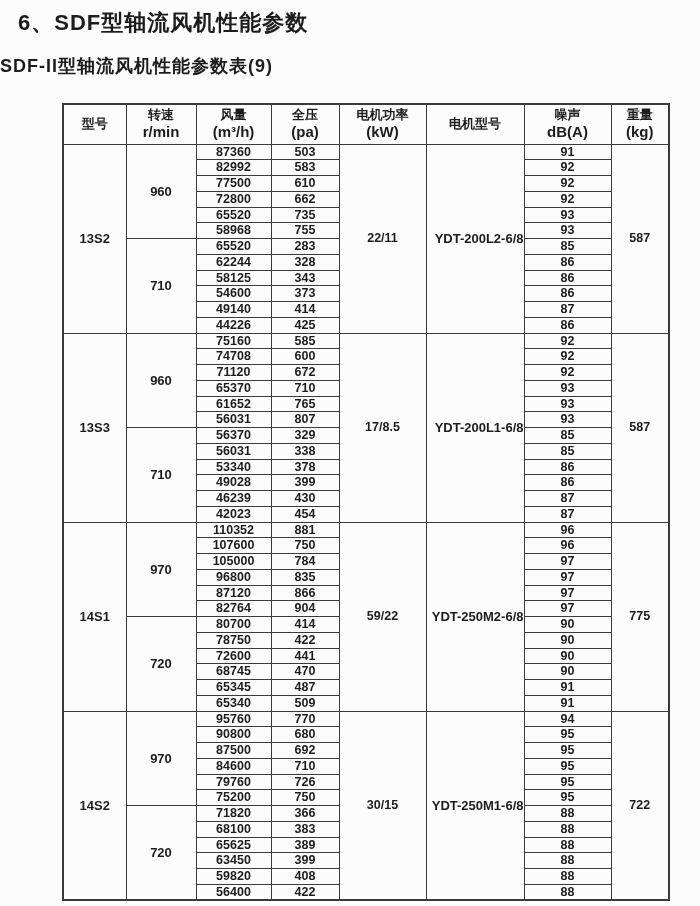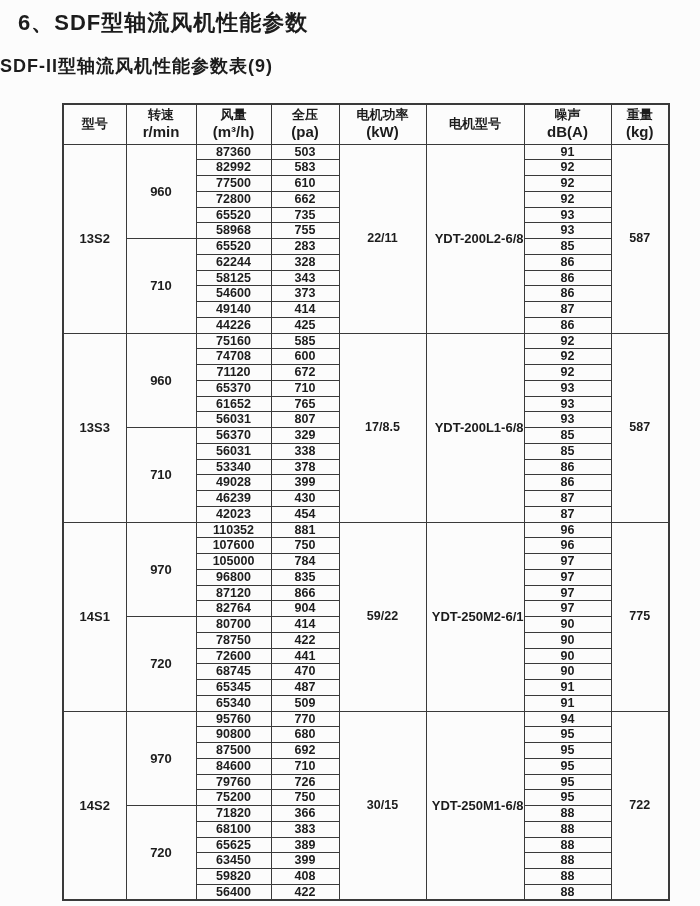--- a/index.html
+++ b/index.html
@@ -226,21 +226,21 @@
           <td class="flow-cell">42023</td>
           <td class="pressure-cell">454</td>
           <td class="noise-cell">87</td>
         </tr>
         <tr>
           <td rowspan="12" class="model-cell">14S1</td>
           <td rowspan="6" class="speed-cell">970</td>
           <td class="flow-cell">110352</td>
           <td class="pressure-cell">881</td>
           <td rowspan="12" class="power-cell">59/22</td>
-          <td rowspan="12" class="motor-cell">YDT-250M2-6/1</td>
+          <td rowspan="12" class="motor-cell">YDT-250M2-6/8</td>
           <td class="noise-cell">96</td>
           <td rowspan="12" class="weight-cell">775</td>
         </tr>
         <tr>
           <td class="flow-cell">107600</td>
           <td class="pressure-cell">750</td>
           <td class="noise-cell">96</td>
         </tr>
         <tr>
           <td class="flow-cell">105000</td>

